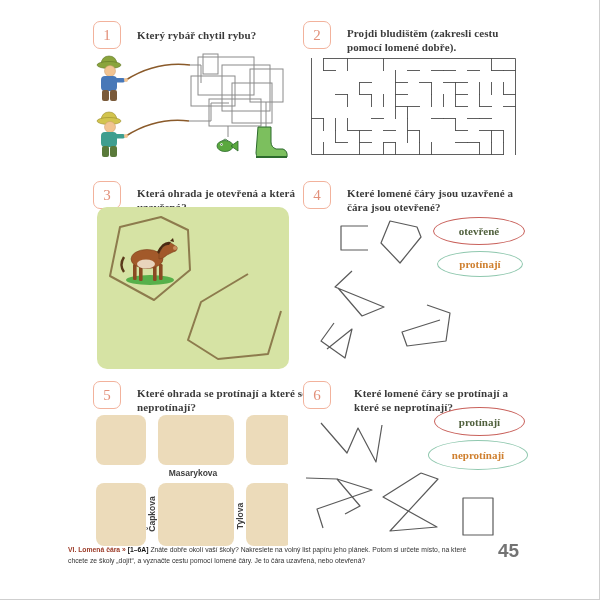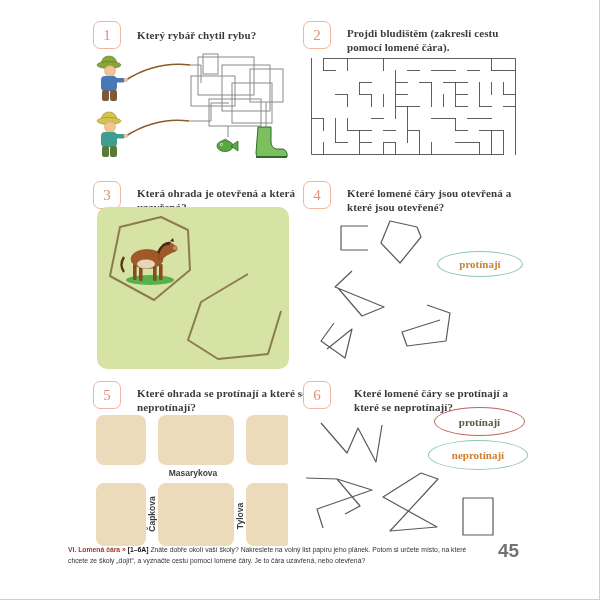--- a/index.html
+++ b/index.html
@@ -88,21 +88,21 @@
 
       <g transform="translate(164,74)">
         <path d="M4,0 h13 v15 q0,5 5,7 h7 q5,2 4,8 h-29 q-2,-1 -2,-4 z" fill="#7cbf5e" stroke="#2d6b2d" stroke-width="1"></path>
         <path d="M2,30 h31" stroke="#2d6b2d" stroke-width="2"></path>
       </g>
     </svg>
   </section>
 
   <section class="ex" style="left:300px;top:18px;width:240px;height:150px;">
     <div class="badge" style="left:3px;top:3px;">2</div>
-    <h3 class="ex-title" style="left:43px;top:4px;width:178px;">Projdi bludištěm (zakresli cestu pomocí lomené čára).</h3>
+    <h3 class="ex-title" style="left:43px;top:4px;width:178px;">Projdi bludištěm (zakresli cestu pomocí lomené dobře).</h3>
     <svg id="maze" style="position:absolute;left:10px;top:39px;" width="208" height="100" viewBox="0 0 208 100">
       <path id="maze-path" fill="none" stroke="#4d4d4d" stroke-width=".9" stroke-linecap="square" d="M13.5 1.5 H205.5 V97.5 M1.5 1.5 V97.5 H193.5 M13.5 1.5 v12 M13.5 13.5 h12 M37.5 1.5 v12 M73.5 1.5 v12 M97.5 13.5 h12 M121.5 13.5 h12 M133.5 13.5 h12 M157.5 13.5 h12 M181.5 1.5 v12 M181.5 13.5 h12 M193.5 13.5 h12 M49.5 25.5 h12 M85.5 13.5 v12 M85.5 25.5 h12 M109.5 25.5 h12 M133.5 25.5 h12 M145.5 25.5 h12 M25.5 37.5 h12 M49.5 25.5 v12 M49.5 37.5 h12 M85.5 25.5 v12 M85.5 37.5 h12 M121.5 25.5 v12 M145.5 25.5 v12 M145.5 37.5 h12 M169.5 25.5 v12 M181.5 25.5 v12 M193.5 25.5 v12 M193.5 37.5 h12 M37.5 37.5 v12 M61.5 37.5 v12 M73.5 37.5 v12 M85.5 37.5 v12 M85.5 49.5 h12 M97.5 49.5 h12 M121.5 37.5 v12 M133.5 37.5 v12 M145.5 37.5 v12 M145.5 49.5 h12 M169.5 37.5 v12 M169.5 49.5 h12 M193.5 49.5 h12 M1.5 61.5 h12 M61.5 61.5 h12 M85.5 49.5 v12 M97.5 49.5 v12 M121.5 61.5 h12 M133.5 61.5 h12 M157.5 61.5 h12 M169.5 61.5 h12 M13.5 61.5 v12 M25.5 61.5 v12 M37.5 61.5 v12 M37.5 73.5 h12 M49.5 73.5 h12 M73.5 73.5 h12 M97.5 61.5 v12 M97.5 73.5 h12 M145.5 61.5 v12 M145.5 73.5 h12 M169.5 73.5 h12 M181.5 73.5 h12 M25.5 73.5 v12 M25.5 85.5 h12 M49.5 73.5 v12 M49.5 85.5 h12 M73.5 85.5 h12 M97.5 73.5 v12 M109.5 73.5 v12 M145.5 85.5 h12 M157.5 85.5 h12 M181.5 73.5 v12 M193.5 73.5 v12 M13.5 85.5 v12 M49.5 85.5 v12 M73.5 85.5 v12 M85.5 85.5 v12 M109.5 85.5 v12 M121.5 85.5 v12 M169.5 85.5 v12 M181.5 85.5 v12 M193.5 85.5 v12"></path>
     </svg>
   </section>
 
   <section class="ex" style="left:88px;top:178px;width:205px;height:196px;">
     <div class="badge" style="left:5px;top:3px;">3</div>
     <h3 class="ex-title" style="left:45px;top:4px;width:185px;">Která ohrada je otevřená a která uzavřená?</h3>
     <svg style="position:absolute;left:9px;top:29px;" width="192" height="162" viewBox="0 0 192 162">
       <rect x="0" y="0" width="192" height="162" rx="10" fill="#d6e3a4"></rect>
@@ -120,21 +120,22 @@
         <path d="M38,24 Q42,24 46,20 L52,17 Q57,16 56,12 L50,8 Q44,8 38,18 Z" fill="#a2592a" stroke="#7a3f1c" stroke-width=".6"></path>
         <path d="M36,17 Q42,5 50,7 L48,10 Q42,9 38,19 Z" fill="#4a2a12"></path>
         <path d="M49,6 l3,-3 l1,4 Z" fill="#4a2a12"></path>
         <circle cx="54" cy="13" r="2" fill="#c98f5f"></circle>
       </g>
     </svg>
   </section>
 
   <section class="ex" style="left:300px;top:178px;width:242px;height:196px;">
     <div class="badge" style="left:3px;top:3px;">4</div>
-    <h3 class="ex-title" style="left:43px;top:4px;width:185px;">Které lomené čáry jsou otevřená a které jsou otevřené?</h3>
+    <h3 class="ex-title" style="left:43px;top:4px;width:185px;">Které lomené čáry jsou uzavřené a čára jsou otevřené?</h3>
+    <div class="lbl red" style="left:133px;top:39px;width:90px;height:26px;">otevřené</div>
     <div class="lbl teal" style="left:137px;top:73px;width:84px;height:24px;">protínají</div>
     <svg style="position:absolute;left:5px;top:30px;" width="235" height="152" viewBox="0 0 235 152">
       <g fill="none" stroke="#5a5a5a" stroke-width="1.2" stroke-linejoin="round">
         <path d="M63,18 H36 V42 H63"></path>
         <path d="M85,13 L112,19 L116,29 L95,55 L76,35 Z"></path>
         <path d="M47,63 L30,79 L79,99 L57,108 L33,80"></path>
         <path d="M29,115 L16,133 L40,150 L47,121 L22,141"></path>
         <path d="M122,97 L145,105 L141,133 L102,138 L97,124 L135,112"></path>
       </g>
     </svg>

